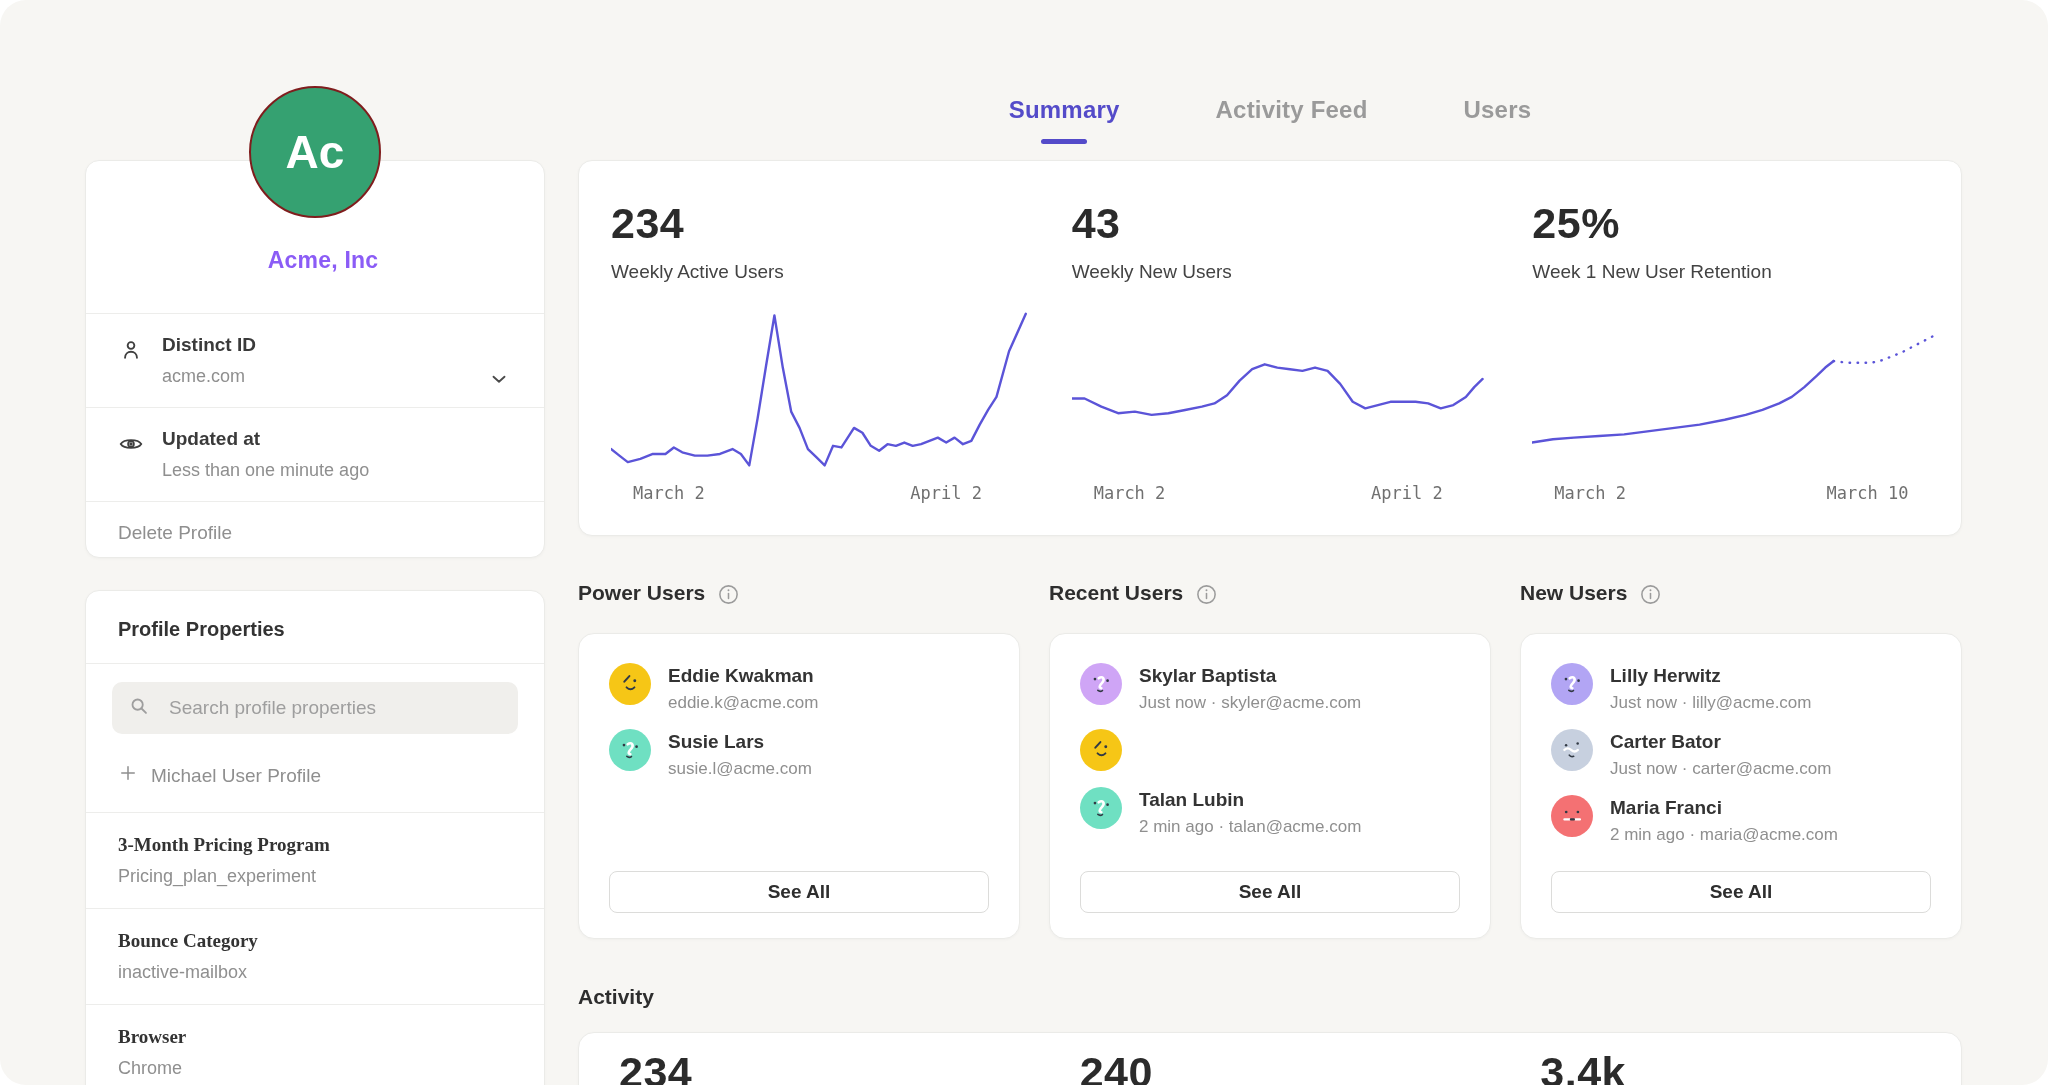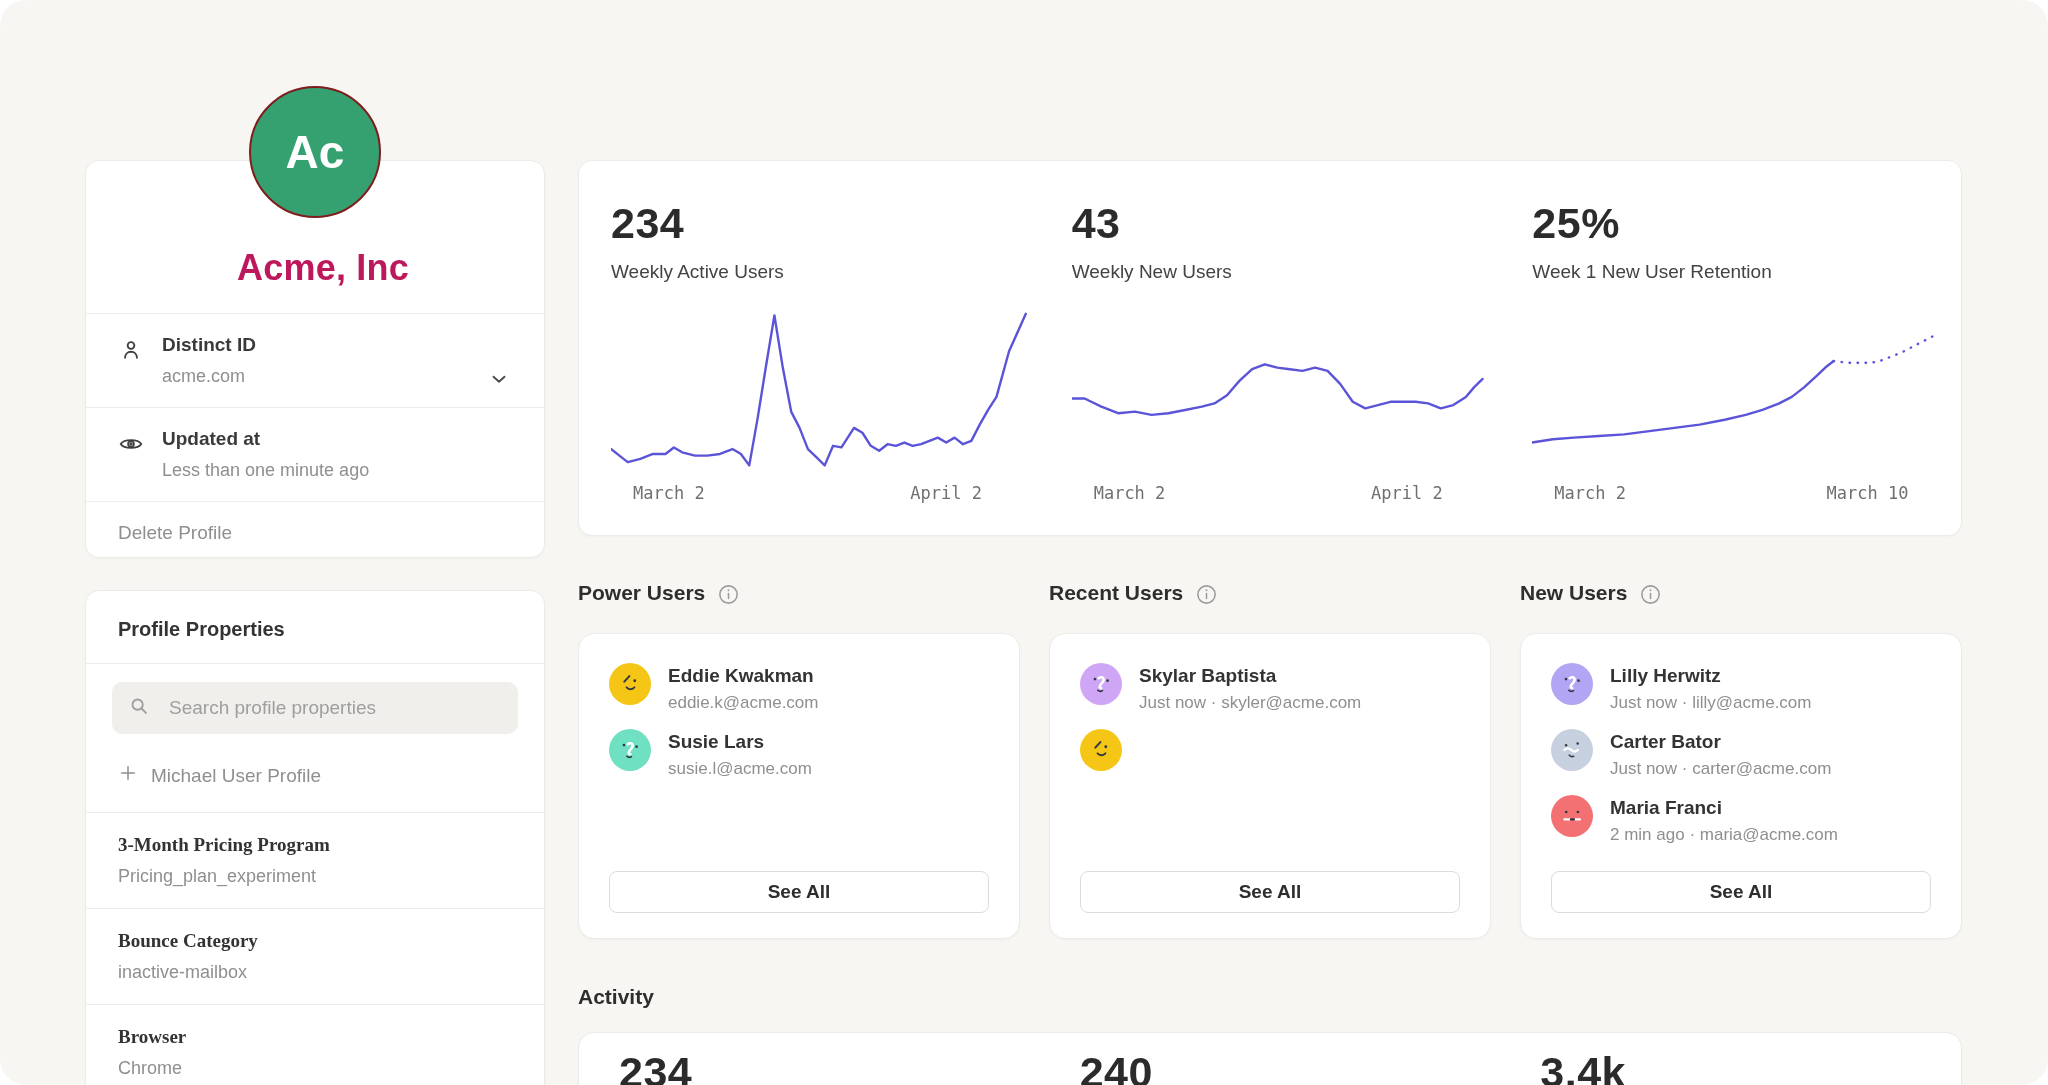--- a/index.html
+++ b/index.html
@@ -9,21 +9,21 @@
 
   .card { background:#fff; border:1px solid #ebebe8; border-radius:14px;
           box-shadow:0 1px 3px rgba(30,30,30,0.03); }
 
   
   #company-avatar { position:absolute; left:249px; top:86px; width:132px; height:132px;
        border-radius:50%; border:2px solid #7f1d1d; display:flex; align-items:center;
        justify-content:center; color:#fff; font-size:46px; font-weight:700; z-index:3; }
   #profile-card { position:absolute; left:85px; top:160px; width:460px; height:398px; }
   .pc-head { height:152px; padding-top:86px; text-align:center; }
-  .company-name { font-size:36px; font-weight:700; color:#be185d; letter-spacing:0.2px;padding-left:16px; }
+  .company-name { font-size:23px; font-weight:700; color:#8b5cf6; letter-spacing:0.2px;padding-left:16px; }
   .side-row { position:relative; border-top:1px solid #ededeb; padding:20px 40px 20px 76px; }
   .side-row .row-icon { position:absolute; left:32px; top:23px; width:26px; height:26px; color:#3f3f3f; }
   .side-label { font-size:19px; font-weight:700; color:#3a3a3a; }
   .side-value { font-size:18px; color:#8f8f8f; margin-top:10px; }
   .chevron { position:absolute; right:34px; top:54px; width:22px; height:22px; color:#4a4a4a; cursor:pointer; }
   .delete-row { border-top:1px solid #ededeb; padding:20px 32px; font-size:19px; color:#8f8f8f; cursor:pointer; }
 
   #props-card { position:absolute; left:85px; top:590px; width:460px; height:540px; }
   .pp-title { padding:27px 32px 22px; font-size:20px; font-weight:700; color:#333;
               border-bottom:1px solid #ededeb; }
@@ -167,20 +167,25 @@
     <div class="prop-row">
       <div class="prop-name">Bounce Category</div>
       <div class="prop-value">inactive-mailbox</div>
     </div>
     <div class="prop-row">
       <div class="prop-name">Browser</div>
       <div class="prop-value">Chrome</div>
     </div>
   </div>
 
+  <div id="tabs">
+    <div class="tab active">Summary</div>
+    <div class="tab">Activity Feed</div>
+    <div class="tab">Users</div>
+  </div>
 
   <div id="stats-card" class="card">
     <div class="stat-col">
       <div class="stat-value">234</div>
       <div class="stat-label">Weekly Active Users</div>
       <svg class="spark" viewBox="0 0 420 100" preserveAspectRatio="none">
           <polyline points="0,89 8.4,93 16.8,97 29.400000000000002,95 42,92 54.6,92 63,88 71.4,91 84,93 96.60000000000001,93 109.2,92 121.80000000000001,89 130.20000000000002,92 138.6,99 147,70 155.4,38 163.8,7 172.20000000000002,39 180.6,66 189,76 197.4,89 205.8,94 214.20000000000002,99 222.60000000000002,87 231,88 243.60000000000002,76 252,79 260.40000000000003,87 268.8,90 277.2,86 285.6,87 294,85 302.40000000000003,87 310.8,86 319.2,84 327.6,82 336,85 344.40000000000003,82 352.8,86 361.2,84 369.6,74 378,65 386.40000000000003,57 399,29 415.8,6" vector-effect="non-scaling-stroke"></polyline>
         </svg>
       <div class="xlabels">
         <span class="xl-left">March 2</span>
@@ -285,20 +290,34 @@
         </div>
         <div class="user-row">
           <span class="u-avatar" style="background: rgb(246, 198, 22);">
             <svg viewBox="0 0 24 24" fill="none">
                 <path class="face-dark" d="M6.5 9.5 11 4.5" stroke-width="1.8" stroke-linecap="round"></path>
                 <circle class="face-dark-f" cx="15.8" cy="8.6" r="1.3"></circle>
                 <path class="face-dark" d="M8.5 14.5q3.5 3.4 7 0" stroke-width="1.7" stroke-linecap="round"></path>
               </svg>
           </span>
         </div>
+        <div class="user-row">
+          <span class="u-avatar" style="background: rgb(111, 224, 194);">
+            <svg viewBox="0 0 24 24" fill="none">
+                <circle class="face-dark-f" cx="6.2" cy="7.2" r="1.2"></circle>
+                <circle class="face-dark-f" cx="17.4" cy="8.6" r="1.2"></circle>
+                <path class="face-w" d="M9.5 6.5c3.5-2.8 6 1 3 4-2 2-3.2 4.5-.6 4.8" stroke-width="2.3" stroke-linecap="round"></path>
+                <path class="face-dark" d="M8.8 17.2q2 1.6 4 .2" stroke-width="1.5" stroke-linecap="round"></path>
+              </svg>
+          </span>
+          <div>
+            <div class="u-name">Talan Lubin</div>
+            <div class="u-sub">2 min ago · talan@acme.com</div>
+          </div>
+        </div>
         <button class="see-all">See All</button>
       </div>
     </div>
 
     <div class="list-col">
       <div class="list-head">
         <span class="list-title">New Users</span>
         <span class="info-icon">
           <svg viewBox="0 0 24 24" fill="none" stroke="currentColor" stroke-width="1.6" width="23" height="23">
             <circle cx="12" cy="12" r="9"></circle>

